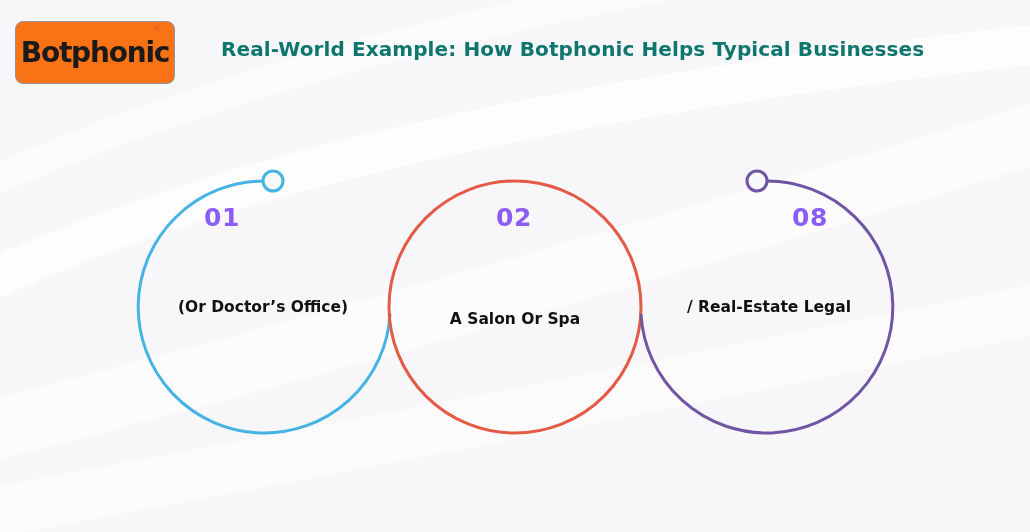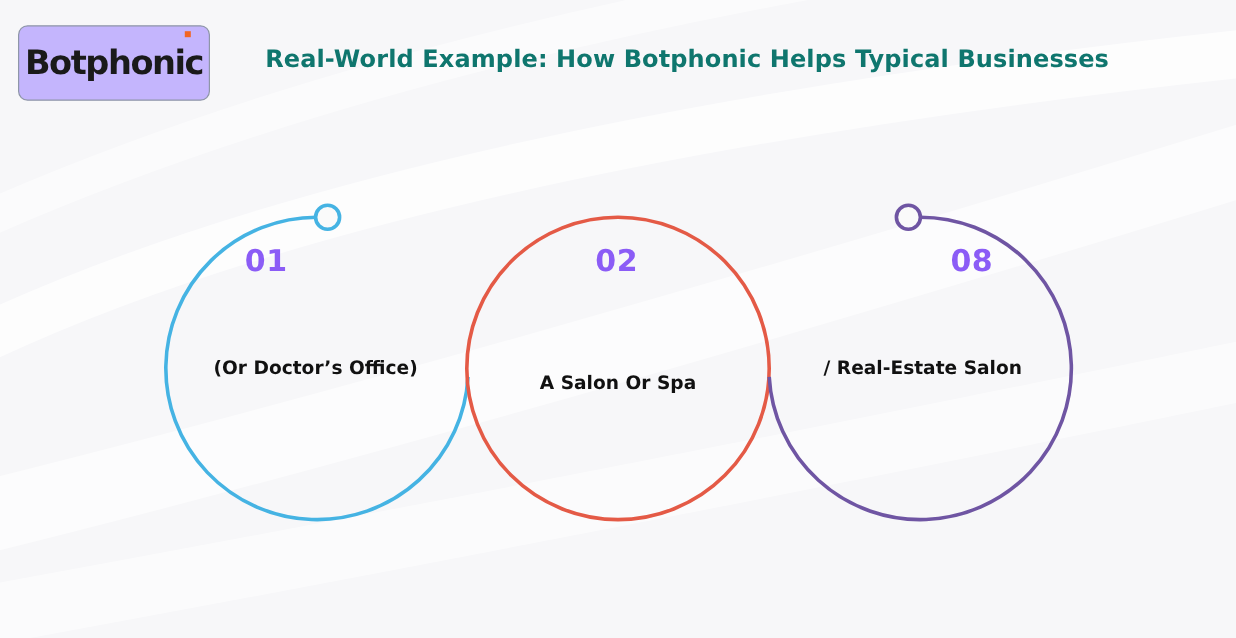--- a/index.html
+++ b/index.html
@@ -5,21 +5,21 @@
   html, body { margin: 0; padding: 0; }
   body {
     width: 1030px; height: 532px; overflow: hidden; position: relative;
     background: #f7f7f9;
     font-family: "DejaVu Sans", "Liberation Sans", sans-serif;
   }
   .bg { position: absolute; left: 0; top: 0; width: 1030px; height: 532px; }
   .logo-box {
     position: absolute; left: 15px; top: 21px; width: 160px; height: 63px;
     box-sizing: border-box; border: 1px solid #8e96a8; border-radius: 8px;
-    background: #c4b5fd; display: flex; align-items: center; justify-content: center;
+    background: #f97316; display: flex; align-items: center; justify-content: center;
   }
   .logo-text {
     font-family: "DejaVu Sans", sans-serif; font-weight: bold; font-size: 28px;
     color: #1a1a1a; letter-spacing: -1.2px; position: relative;
   }
   .logo-dot {
     position: absolute; width: 5px; height: 5px; background: #f26522;
     right: 15px; top: 4px;
   }
   .title {
@@ -74,14 +74,14 @@
   <div>(Or Doctor’s Office)</div>
 </div>
 
 <div class="num" style="left:496px; top:203px;">02</div>
 <div class="label" style="left:405px; top:308px;">
   <div>A Salon Or Spa</div>
 </div>
 
 <div class="num" style="left:792px; top:203px;">08</div>
 <div class="label" style="left:659px; top:296px;">
-  <div>/ Real-Estate Salon</div>
+  <div>/ Real-Estate Legal</div>
 </div>
 
 </body></html>

